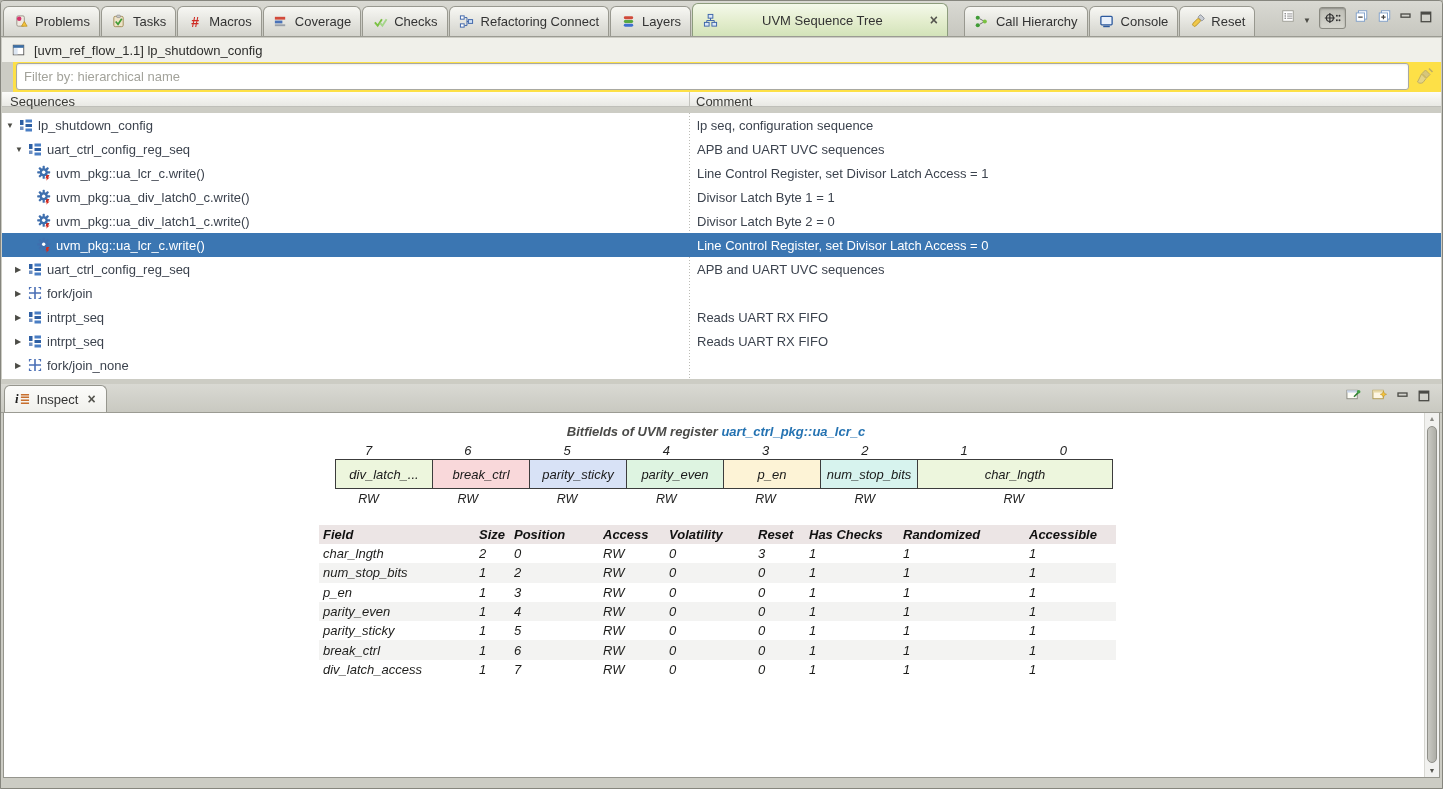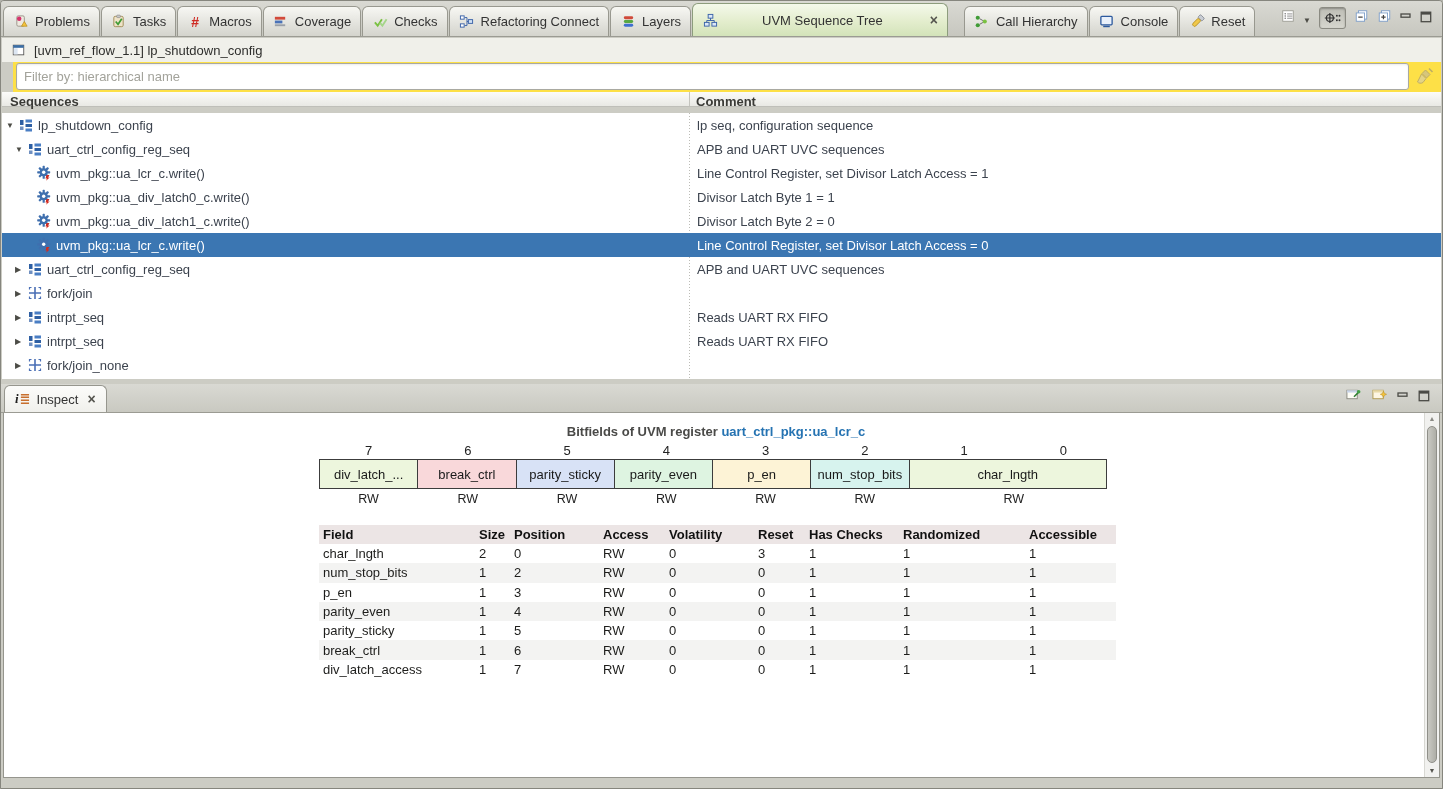--- a/index.html
+++ b/index.html
@@ -36,21 +36,21 @@
   .filter-input { position:absolute; left:3px; top:1px; height:27px; right:32px;
                   background:#fff; border:1px solid #a9a9a1; border-radius:3px;
                   display:flex; align-items:center; padding-left:7px;
                   box-shadow:inset 0 1px 2px rgba(0,0,0,.08); }
   .placeholder { color:#a3a39b; font-size:13px; }
   .broom { position:absolute; right:7px; top:5px; }
 
   
   .colhead { position:absolute; top:91px; left:1px; right:1px; height:15px;
              background:linear-gradient(#fbfbf9,#e9e9e4); border-bottom:1px solid #bfbfb9;
-             font-size:13px; color:#3a3a36;font-weight:bold; }
+             font-size:13px; color:#3a3a36; }
   .ch-seq { position:absolute; left:8px; top:2px; }
   .ch-com { position:absolute; left:694px; top:2px; }
   .ch-sep { position:absolute; left:687px; top:0; bottom:0; width:1px; background:#c4c4be; }
 
   
   .tree { position:absolute; top:112px; left:1px; right:1px; height:266px; background:#fff; overflow:hidden; }
   .vline { position:absolute; left:687px; top:0; bottom:0; width:1px; z-index:0;
            background-image:repeating-linear-gradient(to bottom,#bcbcb6 0 1px,transparent 1px 3px); }
   .trow { display:flex; height:24px; align-items:center; font-size:13px; color:#3c434e;
           position:relative; z-index:1; }
@@ -67,32 +67,32 @@
   .inspect { position:absolute; top:383px; left:0; right:0; bottom:0; background:#ccccc4; }
   .insp-tabbar { position:absolute; top:0; left:0; right:0; height:29px; border-bottom:1px solid #9b9b93;
                  background:linear-gradient(#d9d9d3,#c9c9c1); display:flex; align-items:flex-end; }
   .insp-tab { display:inline-flex; align-items:center; gap:6px; height:27px; margin-left:3px; padding:0 10px;
               border:1px solid #96968e; border-bottom:none; border-radius:6px 6px 0 0;
               background:linear-gradient(#fcfcfa,#f0f0ec); font-size:13px; color:#333; z-index:2; }
   .insp-i { font-family:"Liberation Serif","DejaVu Serif",serif; font-style:italic; font-weight:bold; color:#222; font-size:13px; }
   .insp-lines { color:#c86f2e; font-weight:bold; font-size:13px; margin-left:1px; }
   .insp-ctl { margin-left:auto; display:flex; align-items:center; gap:9px; padding:0 12px 6px 0; }
   .insp-body { position:absolute; top:29px; left:2px; right:2px; bottom:10px; background:#fff;
-               border:1px solid #95958d; border-top:none; overflow:hidden; }
+               border:1px solid #95958d; border-top:none; overflow:hidden;font-style:italic; }
 
   
   .bf-wrap { position:absolute; left:315px; top:11px; width:794px; }
   .bf-title { text-align:center; font-size:13px; font-weight:bold; color:#4a4a48; height:17px; }
   .bf-title .reg { color:#2573b2; }
   .bitnums { display:flex; height:18px; align-items:center; }
   .bitnum { width:99.25px; text-align:center; font-size:13px; color:#222; }
   .bitcells { display:flex; }
   .bitcell { height:30px; border:1px solid #3c3c3c; margin-left:-1px; display:flex; align-items:center;
              justify-content:center; font-size:13px; color:#1a1a1a; white-space:nowrap; overflow:hidden; }
-  .bitcell:first-child { margin-left:0; }
+  .bitcell:first-child { margin-left:16px; }
   .bitaccess { display:flex; margin-top:3px; height:16px; }
   .ba { text-align:center; font-size:12.5px; color:#222; }
 
   
   .bf-table { margin-top:17px; width:797px; font-size:13px; color:#1d1d1b; }
   .bfrow { display:grid; grid-template-columns:160px 35px 89px 66px 89px 51px 94px 126px 87px;
            height:19.3px; align-items:center; }
   .bfrow > div { overflow:hidden; white-space:nowrap; }
   .bfrow > div:first-child { padding-left:4px; }
   .bfrow.head { font-weight:bold; background:#ece5e5; height:19px; color:#111;margin-top:16px; }

